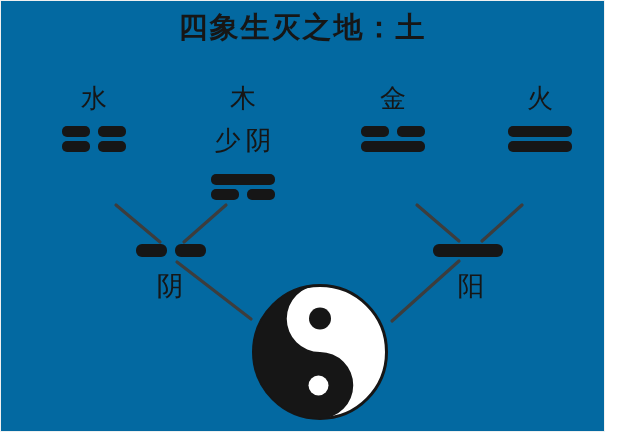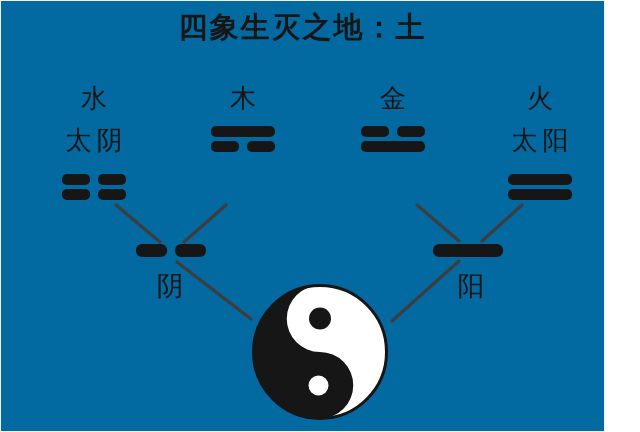--- a/index.html
+++ b/index.html
@@ -55,35 +55,35 @@
       <line x1="226" y1="205" x2="184" y2="242"></line>
       <line x1="177" y1="262" x2="251" y2="319"></line>
       <line x1="417" y1="205" x2="459" y2="241"></line>
       <line x1="522" y1="205" x2="482" y2="241"></line>
       <line x1="459" y1="261" x2="392" y2="321"></line>
     </g>
   </svg>
 
   <div class="col c1">
     <div class="element">水</div>
-    <div class="symbol">太阴</div>
     <div class="digram">
         <div class="bar broken">
           <i></i>
           <i></i>
         </div>
         <div class="bar broken">
           <i></i>
           <i></i>
         </div>
       </div>
   </div>
 
   <div class="col c2">
     <div class="element">木</div>
+    <div class="symbol">少阴</div>
     <div class="digram">
         <div class="bar solid"></div>
         <div class="bar broken">
           <i></i>
           <i></i>
         </div>
       </div>
   </div>
 
   <div class="col c3">
@@ -92,21 +92,20 @@
         <div class="bar broken">
           <i></i>
           <i></i>
         </div>
         <div class="bar solid"></div>
       </div>
   </div>
 
   <div class="col c4">
     <div class="element">火</div>
-    <div class="symbol">太阳</div>
     <div class="digram">
         <div class="bar solid"></div>
         <div class="bar solid"></div>
       </div>
   </div>
 
   <div class="mono m-yin">
       <div class="bar broken">
         <i></i>
         <i></i>

